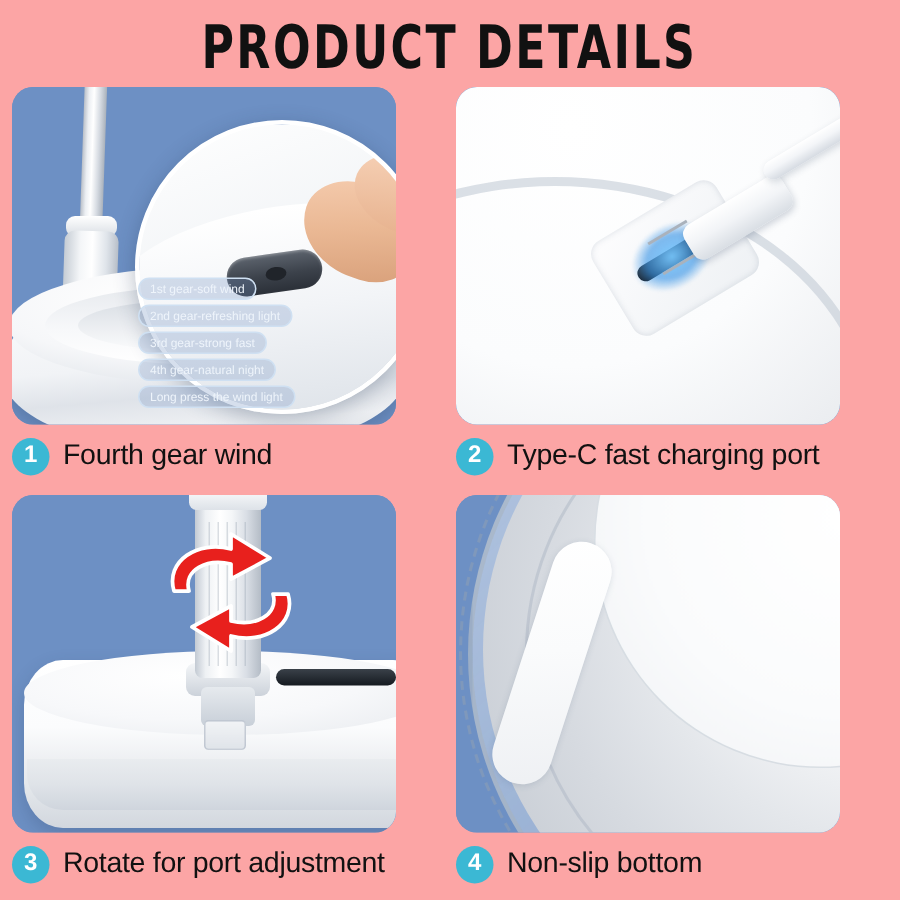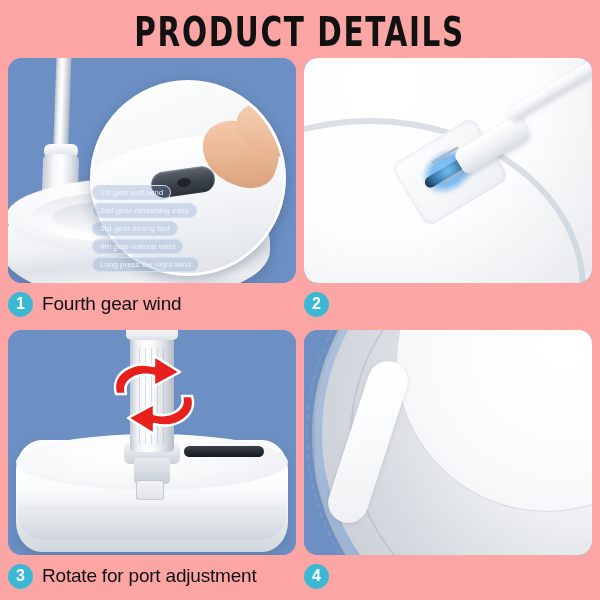--- a/index.html
+++ b/index.html
@@ -24,21 +24,21 @@
 
   
   .grid{position:absolute;left:8px;top:58px;width:584px;height:534px;}
   .cell{position:absolute;width:288px;height:262px;}
   .cell.c1{left:0;top:0;}
   .cell.c2{left:296px;top:0;}
   .cell.c3{left:0;top:272px;}
   .cell.c4{left:296px;top:272px;}
 
   .photo{
-    position:absolute;left:0;top:0;width:288px;height:225px;
+    position:absolute;left:0;top:0;width:256px;height:225px;
     border-radius:14px;overflow:hidden;background:#6d90c4;
   }
   .caption{
     position:absolute;left:0;top:231px;width:288px;height:30px;
     display:flex;align-items:center;gap:9px;
   }
   .badge{
     width:25px;height:25px;border-radius:50%;background:#3bb8d4;
     color:#fff;font-size:16px;font-weight:bold;
     display:flex;align-items:center;justify-content:center;flex:0 0 auto;
@@ -267,24 +267,24 @@
           <div class="p1-m-shadow"></div>
           <div class="p1-m-surface"></div>
           <div class="p1-button"></div>
           <div class="p1-button-dot"></div>
           <div class="p1-finger"></div>
           <div class="p1-finger2"></div>
         </div>
 
         <div class="p1-callouts">
           <div class="pill">1st gear-soft wind</div>
-          <div class="pill">2nd gear-refreshing easy</div>
+          <div class="pill">2nd gear-refreshing light</div>
           <div class="pill">3rd gear-strong fast</div>
-          <div class="pill">4th gear-natural wind</div>
-          <div class="pill">Long press the night wind</div>
+          <div class="pill">4th gear-natural night</div>
+          <div class="pill">Long press the wind light</div>
         </div>
       </div>
       <div class="caption">
         <div class="badge">1</div>
         <div class="caption-text">Fourth gear wind</div>
       </div>
     </div>
 
     <div class="cell c2">
       <div class="photo">
@@ -297,20 +297,21 @@
         <div class="p2-port-plate"></div>
         <div class="p2-port-slot"></div>
         <div class="p2-glow"></div>
         <div class="p2-pin a"></div>
         <div class="p2-pin b"></div>
         <div class="p2-plug"></div>
         <div class="p2-cable"></div>
       </div>
       <div class="caption">
         <div class="badge">2</div>
+        <div class="caption-text">Type-C fast charging port</div>
       </div>
     </div>
 
     <div class="cell c3">
       <div class="photo">
         <div class="bg-blue"></div>
 
         <div class="p3-base"></div>
         <div class="p3-base-top"></div>
         <div class="p3-band"></div>
@@ -348,17 +349,18 @@
         <div class="bg-blue"></div>
         <div class="p4-edge"></div>
         <div class="p4-ring outer"></div>
         <div class="p4-disc"></div>
         <div class="p4-ring mid"></div>
         <div class="p4-ring inner"></div>
         <div class="p4-pad"></div>
       </div>
       <div class="caption">
         <div class="badge">4</div>
+        <div class="caption-text">Non-slip bottom</div>
       </div>
     </div>
 
   </div>
 </div>
 
 </body></html>

